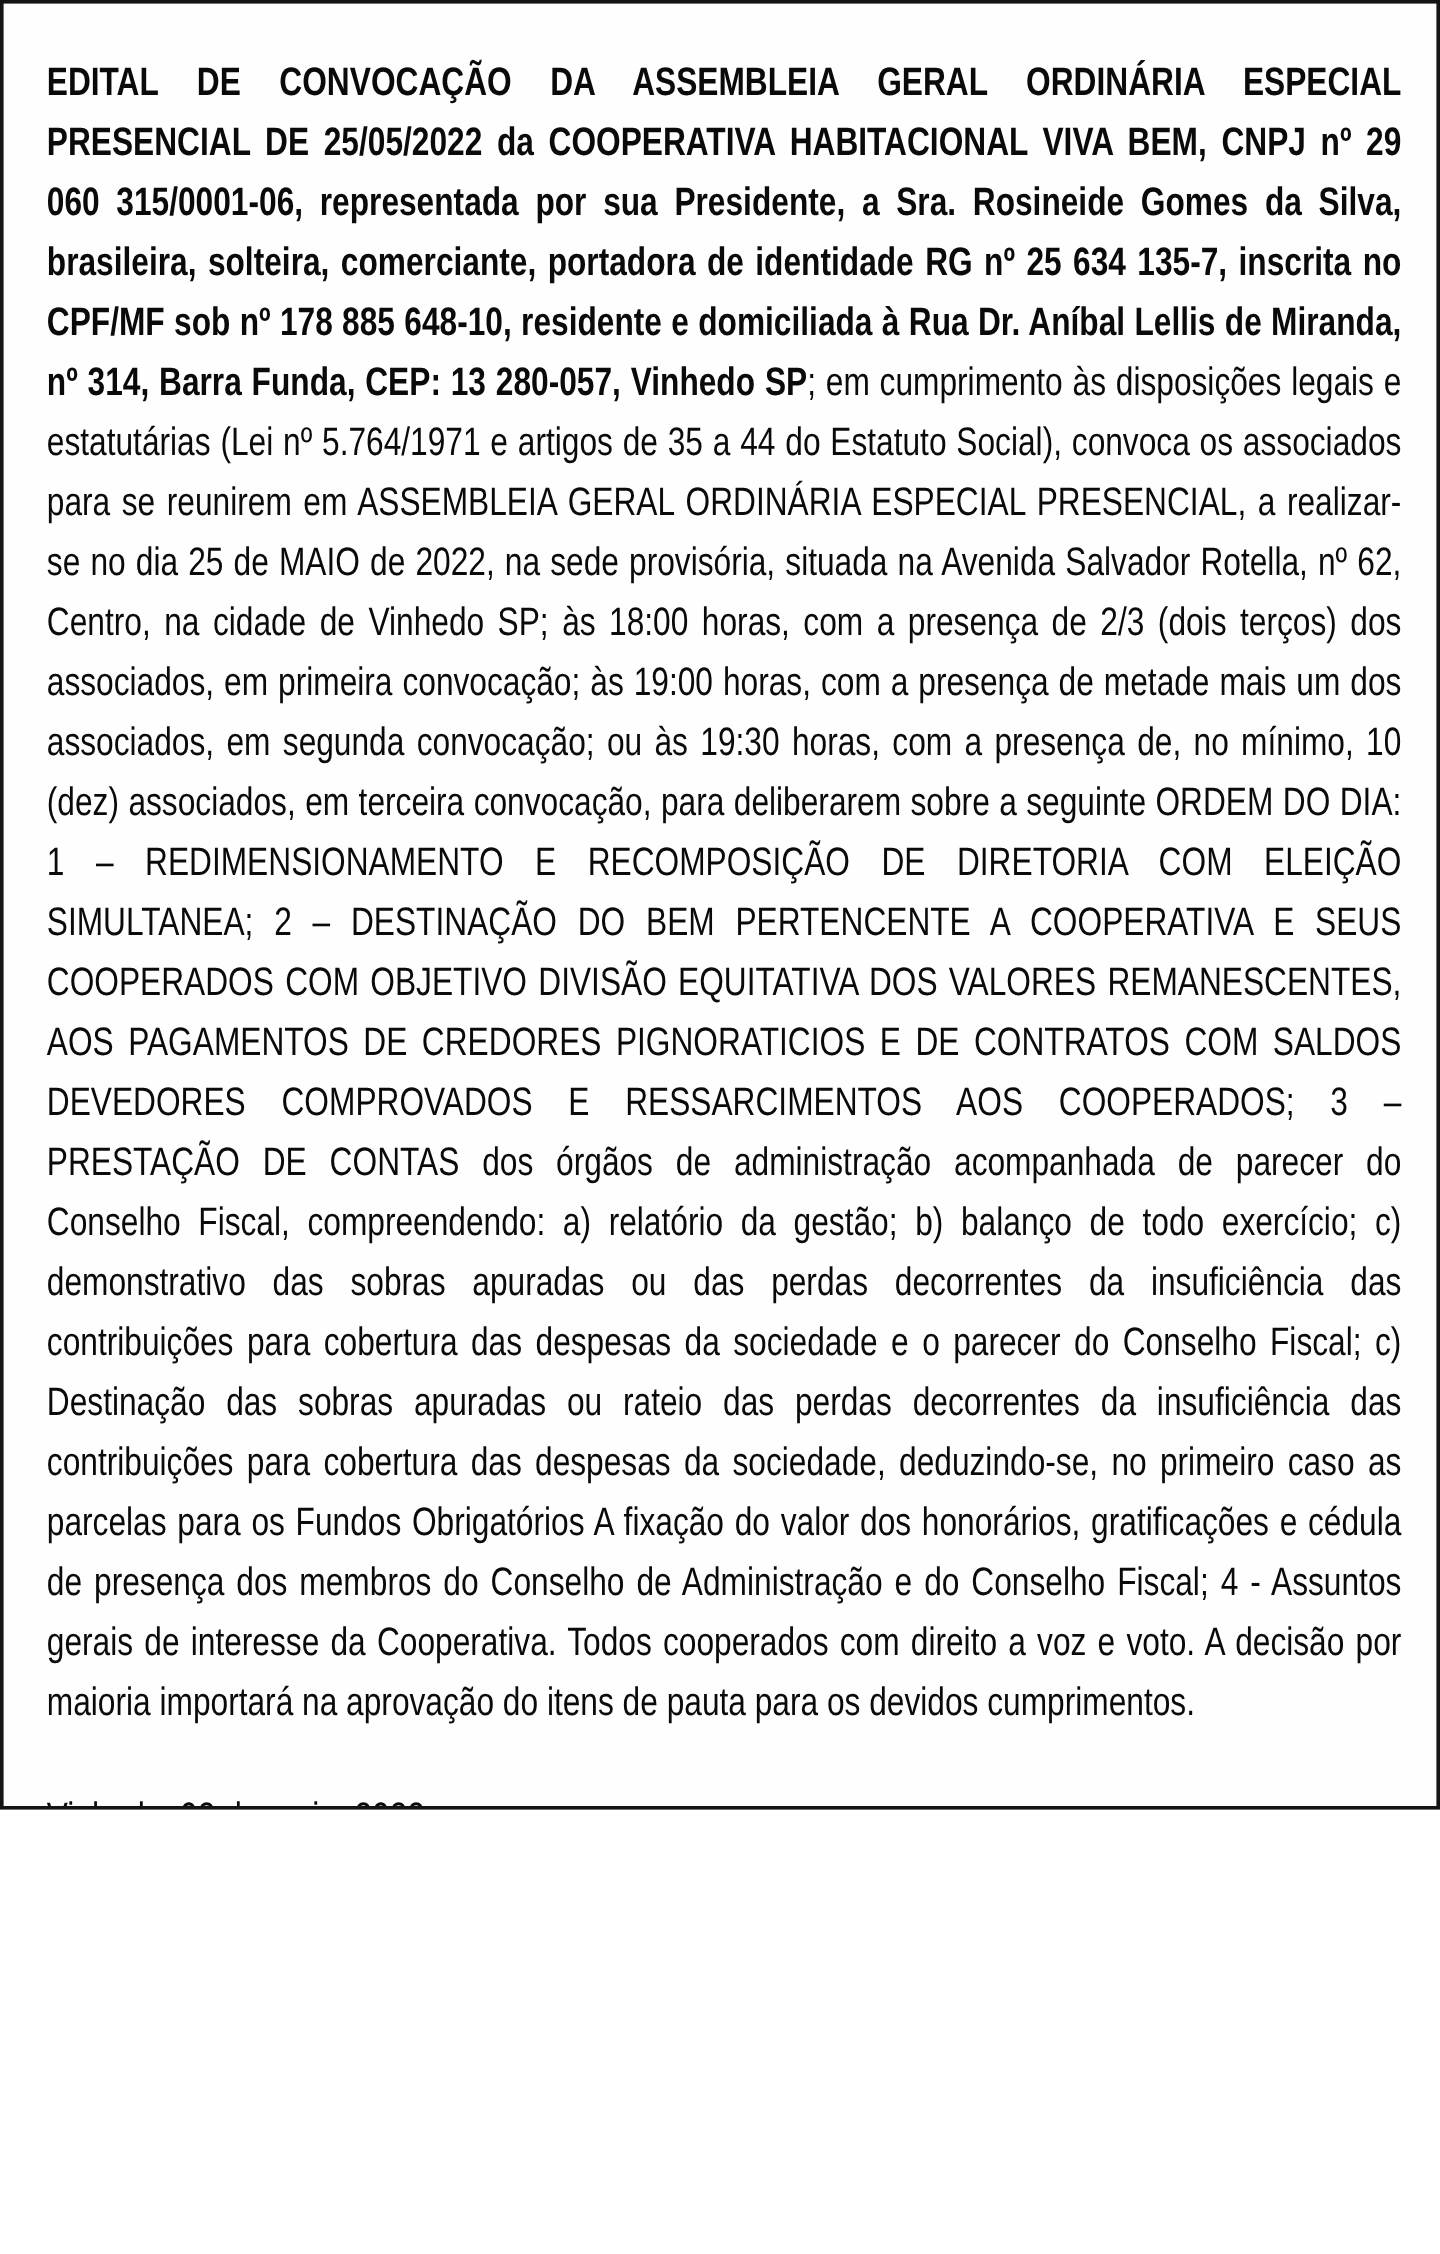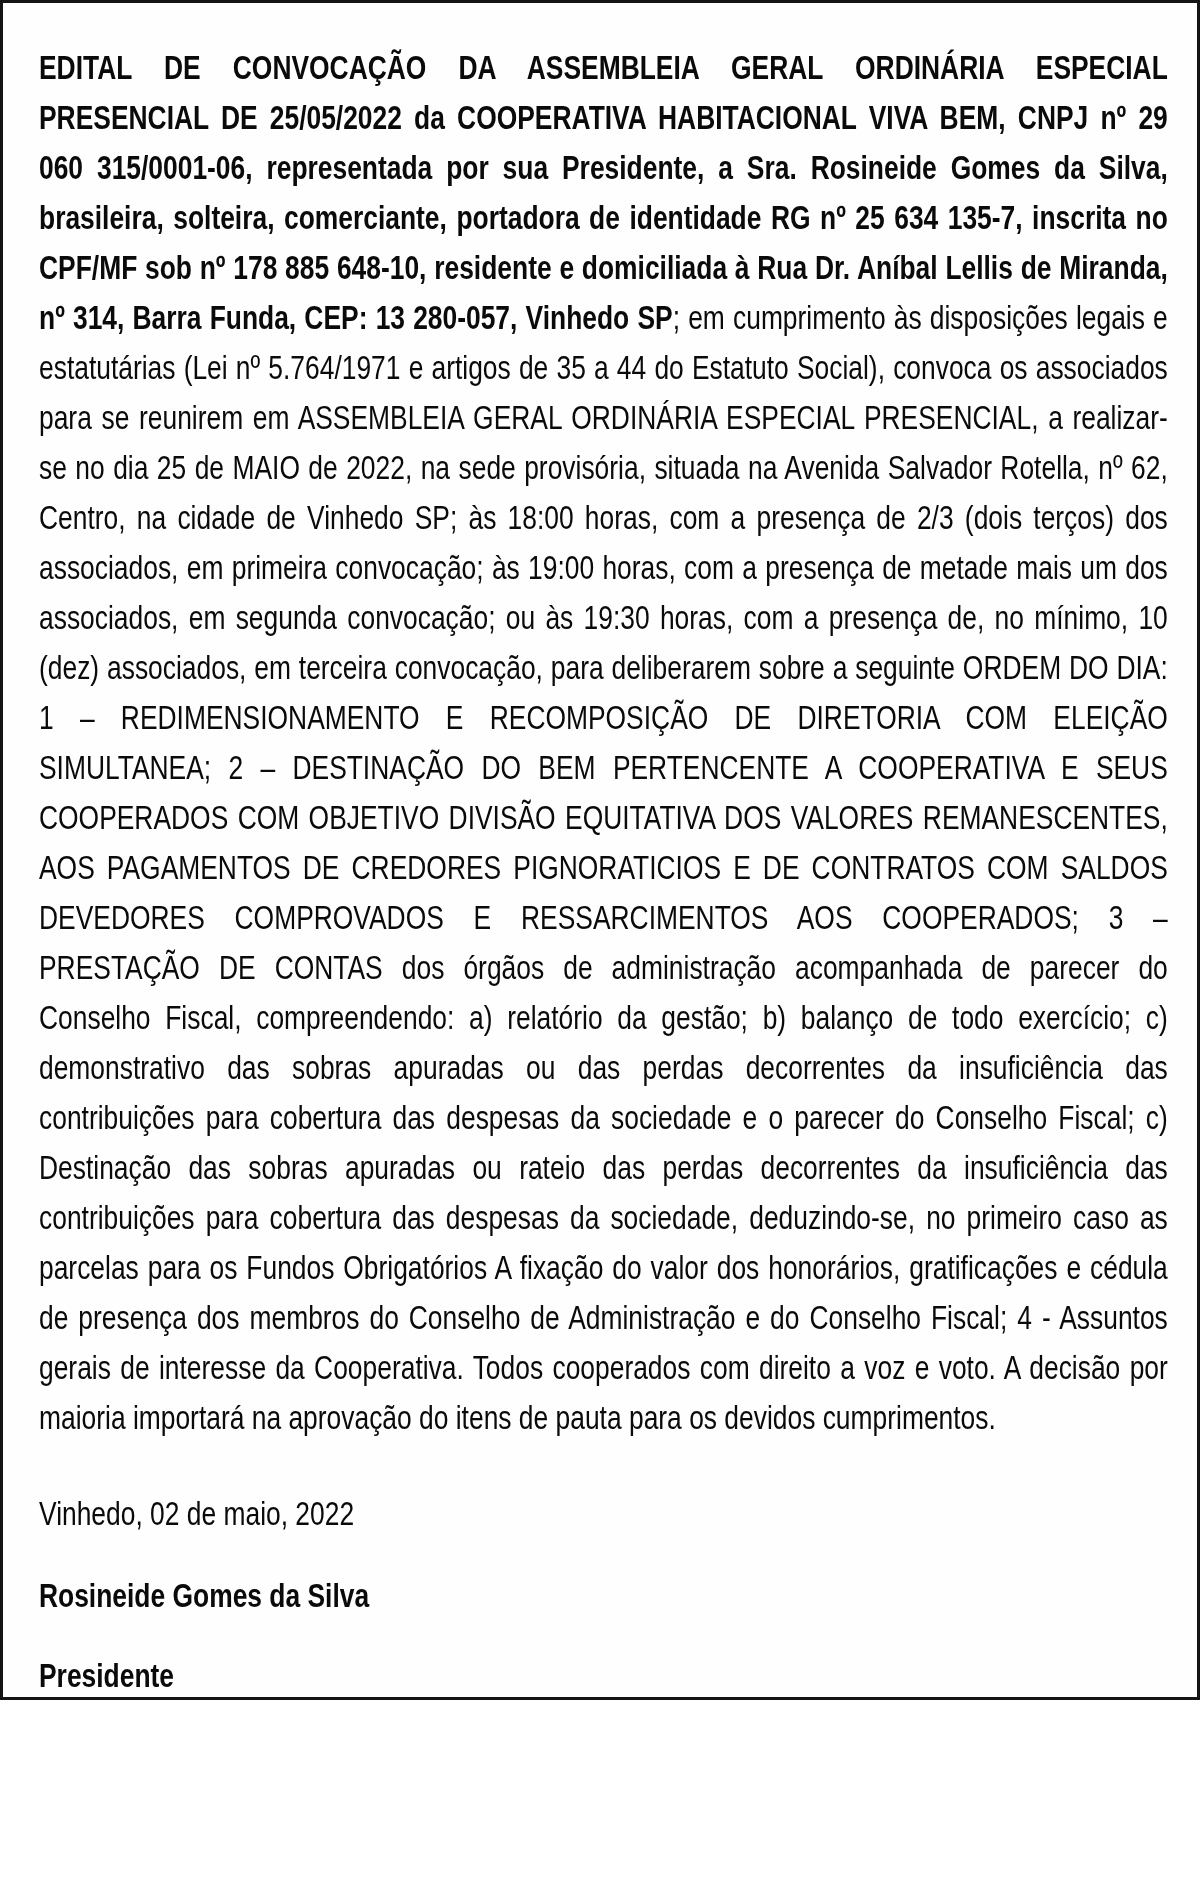--- a/index.html
+++ b/index.html
@@ -10,21 +10,21 @@
     width: 1200px;
     height: 1878px;
     background: #ffffff;
     overflow: hidden;
     font-family: "Liberation Sans", sans-serif;
   }
   .page {
     position: relative;
     box-sizing: border-box;
     width: 1200px;
-    height: 1700px;
+    height: 1508px;
     border: 3px solid #141414;
     background: #fefefe;
     overflow: hidden;
   }
   
   .content {
     width: 1411px;
     margin: 40px 0 0 36px;
     transform: scaleX(0.8);
     transform-origin: top left;

